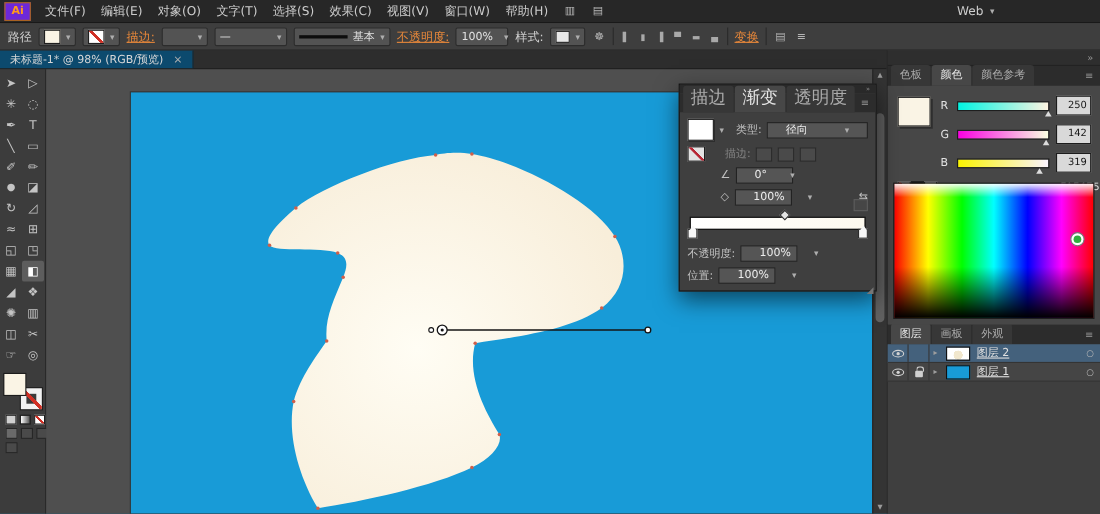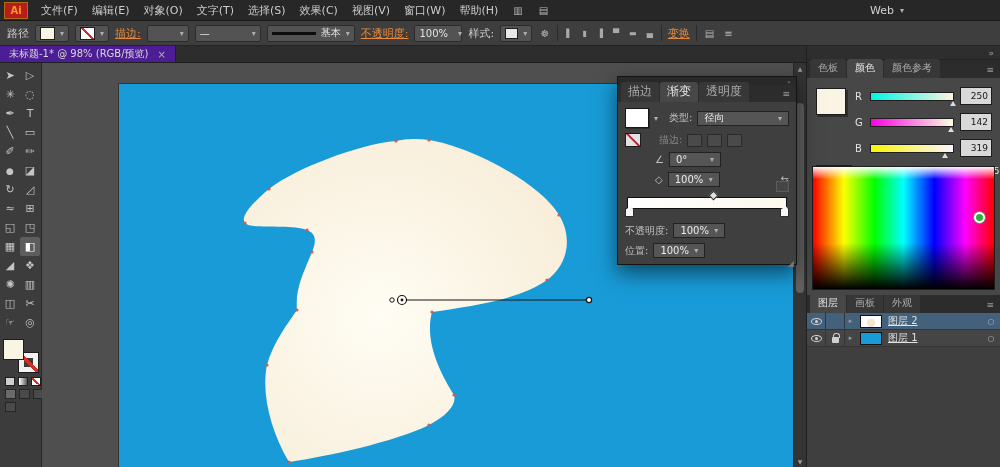--- a/index.html
+++ b/index.html
@@ -2,21 +2,21 @@
 <html><head>
 <meta charset="utf-8">
 <style>
   * { margin:0; padding:0; box-sizing:border-box; }
   html,body { width:1000px; height:467px; overflow:hidden; }
   body { background:#3c3c3c; font-family:"DejaVu Sans","Liberation Sans",sans-serif; font-size:11px; color:#c8c8c8; -webkit-user-select:none; }
   .app { position:relative; width:1000px; height:467px; }
 
   
   .menubar { height:21px; background:#272727; border-bottom:1px solid #191919; display:flex; align-items:center; padding:0 4px; }
-  .ai-logo { width:24px; height:17px; margin-right:6px; background:#b91c1c; border:1px solid #b06a10; color:#ff9a1e; font-weight:bold; font-size:10px; display:flex; align-items:center; justify-content:center; }
+  .ai-logo { width:24px; height:17px; margin-right:6px; background:#6d28d9; border:1px solid #b06a10; color:#ff9a1e; font-weight:bold; font-size:10px; display:flex; align-items:center; justify-content:center; }
   .mi { padding:0 7px; line-height:21px; color:#cccccc; font-size:11px; cursor:default; }
   .mbi { margin:0 8px; color:#b9b9b9; font-size:10px; }
   .ws { margin-left:auto; margin-right:92px; display:flex; align-items:center; gap:6px; color:#cfcfcf; }
   .caret { font-size:8px; color:#aeaeae; }
 
   
   .controlbar { height:25px; background:#3e3e3e; border-bottom:1px solid #242424; display:flex; align-items:center; gap:6px; padding:0 7px; white-space:nowrap; }
   .cb-label { color:#cfcfcf; }
   .cb-orange { color:#e8883a; text-decoration:underline; }
   .cb-box { background:#535353; border:1px solid #2c2c2c; border-radius:2px; height:17px; display:flex; align-items:center; gap:5px; padding:0 4px; color:#e2e2e2; font-size:10px; }
@@ -25,21 +25,21 @@
   .sw.none::after { content:""; position:absolute; inset:0; background:linear-gradient(45deg, transparent 42%, #d03025 42%, #d03025 58%, transparent 58%); }
   .linechip { width:44px; height:3px; background:#0d0d0d; }
   .cb-sep { width:1px; height:16px; background:#2a2a2a; }
   .cb-icon { color:#b5b5b5; font-size:10px; padding:0 2px; }
   .align-ico { color:#a9a9a9; font-size:8px; padding:0 2px; }
 
   
   .main { display:flex; height:421px; }
   .docarea { width:806px; display:flex; flex-direction:column; }
   .tabbar { height:17px; background:#2d2d2d; border-bottom:1px solid #1f1f1f; display:flex; align-items:stretch; }
-  .doctab { background:#4c1d95; border-right:1px solid #202020; display:flex; align-items:center; gap:9px; padding:0 9px; font-size:10px; color:#d8d8d8; }
+  .doctab { background:#0c4a6e; border-right:1px solid #202020; display:flex; align-items:center; gap:9px; padding:0 9px; font-size:10px; color:#d8d8d8; }
   .doctab .x { color:#b0b0b0; font-size:10px; }
 
   .workrow { flex:1; display:flex; position:relative; }
 
   
   .toolbar { width:42px; background:#3c3c3c; border-right:1px solid #272727; padding-top:3px; display:flex; flex-wrap:wrap; align-content:flex-start; }
   .tool { width:20px; height:19px; display:flex; align-items:center; justify-content:center; color:#c4c4c4; font-size:11px; }
   .tool.small { font-size:9px; }
   .tool.active { background:#5d5d5d; border-radius:2px; color:#fff; }
   .fs-block { position:relative; width:34px; height:32px; margin:8px 0 2px 4px; }
@@ -108,27 +108,27 @@
   .lthumb { width:22px; height:13px; border:1px solid #111; margin:0 4px; }
   .lthumb.white { background:radial-gradient(circle at 50% 62%, #f1e7cd 0 34%, #ffffff 35%); }
   .lthumb.blue { background:#189BD7; }
   .lname { flex:1; padding-left:2px;text-decoration:underline; }
   .target { width:18px; color:#b9b9b9; font-size:8px; text-align:center; }
 
   
   .gpanel { position:absolute; left:617px; top:76px; width:180px; height:189px; background:#3f3f3f; border:1px solid #141414; box-shadow:0 8px 20px rgba(0,0,0,.55); z-index:30; }
   .gp-drag { height:8px; background:#292929; display:flex; justify-content:flex-end; align-items:center; gap:6px; padding:0 5px; color:#8f8f8f; font-size:6px; }
   .gp-tabs { height:17px; background:#2c2c2c; display:flex; align-items:flex-end; gap:1px; padding:1px 3px 0; }
-  .gp-tabs .ptab { font-size:12px; padding:1px 7px 2px; }
+  .gp-tabs .ptab { font-size:16px; padding:1px 7px 2px; }
   .gp-body { padding:6px 7px; font-size:10px; color:#c6c6c6; position:relative; }
   .gp-row { display:flex; align-items:center; gap:5px; margin-bottom:5px; }
   .gp-fill { width:24px; height:20px; background:#fff; border:1px solid #171717; box-shadow:1px 1px 0 #2c2c2c; }
   .gp-strokesw { width:16px; height:14px; background:#fff; border:1px solid #171717; position:relative; opacity:.85; }
   .gp-strokesw::after { content:""; position:absolute; inset:0; background:linear-gradient(45deg, transparent 42%, #c23, #c23 56%, transparent 58%); }
-  .gp-dd { background:#555; border:1px solid #222; height:15px; display:flex; align-items:center; justify-content:space-between; gap:0; padding:0 6px; color:#ececec; }
+  .gp-dd { background:#555; border:1px solid #222; height:15px; display:flex; align-items:center; justify-content:space-between; gap:21px; padding:0 16px; color:#ececec; }
   .gp-lab { color:#c0c0c0; }
   .gp-lab.dim { color:#858585; }
   .gp-mini { width:15px; height:13px; border:1px solid #2a2a2a; background:#4a4a4a; }
   .gslider-wrap { position:relative; margin:10px 2px 14px 2px; }
   .gslider { height:12px; background:linear-gradient(to right, #ffffff, #fdf9ee); border:1px solid #101010; }
   .gmid { position:absolute; left:52%; top:-5px; width:7px; height:7px; background:#e3e3e3; border:1px solid #2c2c2c; transform:rotate(45deg); }
   .gstop { position:absolute; top:11px; width:9px; height:9px; background:#f7f7f7; border:1px solid #2c2c2c; }
   .gstop::before { content:""; position:absolute; top:-4px; left:1px; width:0; height:0; border-left:3px solid transparent; border-right:3px solid transparent; border-bottom:4px solid #f7f7f7; }
   .gstop.l { left:-2px; } .gstop.rt { right:-2px; }
   .gdel { position:absolute; right:-2px; top:-16px; width:13px; height:11px; border:1px solid #5d5d5d; background:#464646; }

